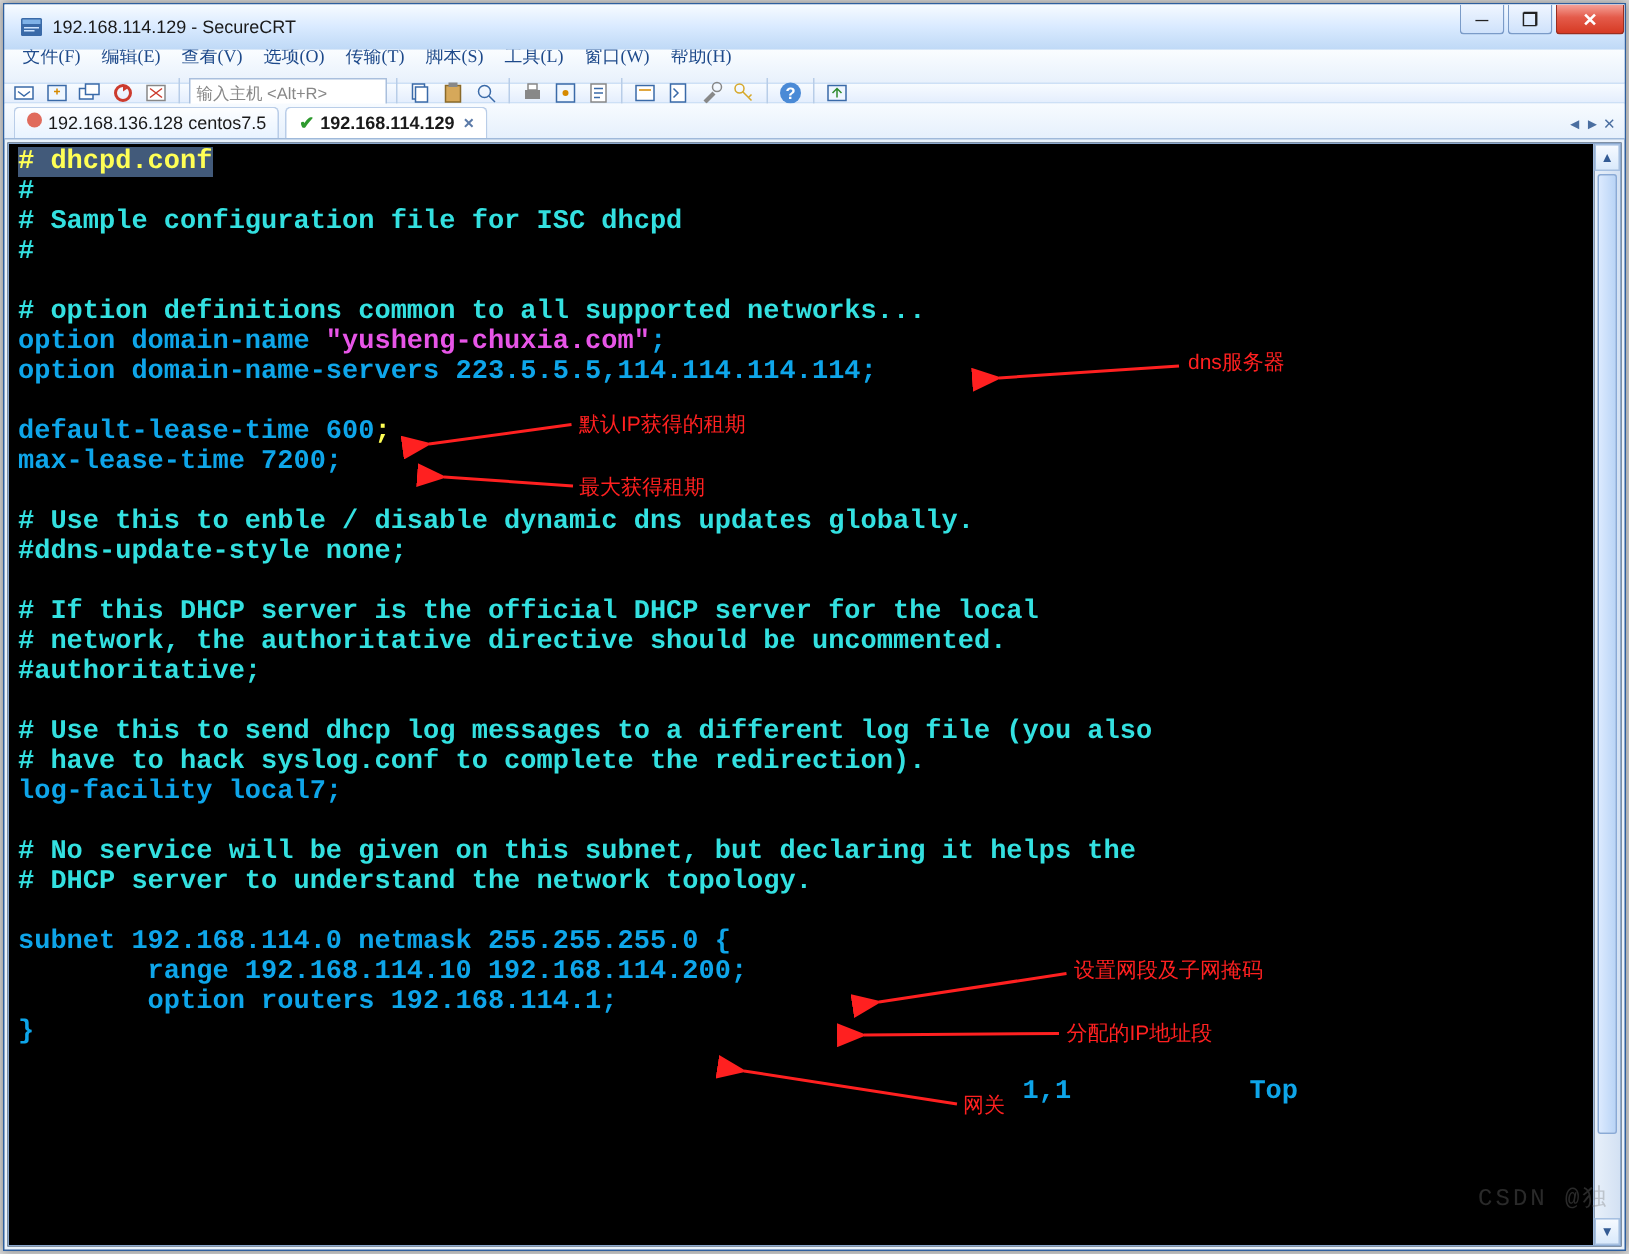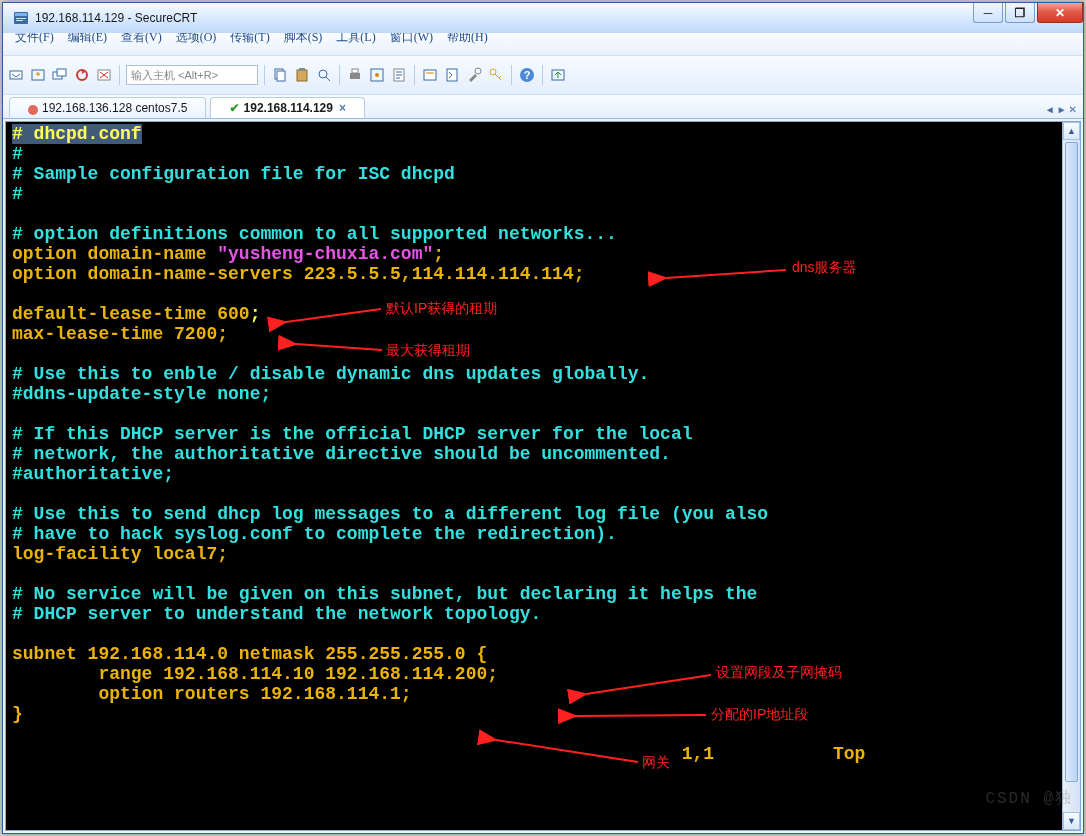--- a/index.html
+++ b/index.html
@@ -6,39 +6,39 @@
   body { width: 1086px; height: 836px; font-family: "Microsoft YaHei", Tahoma, sans-serif; font-size: 12px; background: #d6d6d6; overflow: hidden; position: relative; }
   .win { position: absolute; left: 2px; top: 2px; right: 2px; bottom: 2px; border: 1px solid #2e5f9e; background: #eaf2fb; display: flex; flex-direction: column; box-shadow: 0 0 6px rgba(0,0,0,0.4); }
   .titlebar { height: 30px; background: linear-gradient(#f7fbff, #d9eaff 50%, #bfd9f6); display: flex; align-items: center; padding: 0 4px; position: relative; }
   .titlebar .app-icon { width: 16px; height: 16px; margin: 0 6px; }
   .titlebar .title { color: #1a1a1a; font-size: 12px; }
   .winbtns { position: absolute; right: 0; top: 0; display: flex; }
   .winbtn { height: 20px; width: 30px; margin-left: 2px; border: 1px solid #7a9bc8; border-top: none; display: flex; align-items: center; justify-content: center; font-family: Arial; font-weight: bold; color: #222; background: linear-gradient(#f0f6ff,#cfe2fb); border-bottom-left-radius: 3px; border-bottom-right-radius: 3px; }
   .winbtn.close { width: 46px; background: linear-gradient(#f5a39a,#e45b4a 45%,#d63a24); color: #fff; border-color: #9a2e1f; }
   .menubar { height: 22px; background: linear-gradient(#fafdff,#e8f1fc); display: flex; align-items: flex-end; padding: 7px 6px; gap: 2px; color: #1e4a8b; font-family: Liberation Serif, serif; }
   .menubar .mitem { padding: 2px 6px; cursor: default; }
-  .toolbar { height: 40px; background: linear-gradient(#f7fbff,#e4eefd); display: flex; align-items: center; padding: 0 4px; gap: 4px; border-top: 1px solid #cde0f6; border-bottom: 1px solid #cde0f6; }
+  .toolbar { height: 14px; background: linear-gradient(#f7fbff,#e4eefd); display: flex; align-items: center; padding: 0 4px; gap: 4px; border-top: 1px solid #cde0f6; border-bottom: 1px solid #cde0f6; }
   .tbtn { width: 18px; height: 18px; display: inline-flex; align-items: center; justify-content: center; }
   .sep { width: 1px; height: 20px; background: #b8cde8; margin: 0 2px; }
   .hostbox { width: 132px; height: 20px; border: 1px solid #a9bfdd; background: #fff; font-size: 11px; color: #888; padding: 0 4px; display: flex; align-items: center; }
   .tabrow { height: 24px; background: linear-gradient(#f7fbff,#e6f0fc); display: flex; align-items: flex-end; padding: 0 6px; gap: 4px; border-bottom: 1px solid #9fb9da; }
-  .tab { display: flex; align-items: flex-end; gap: 4px; padding: 3px 18px; border: 1px solid #b9cde8; border-bottom: none; background: linear-gradient(#fdfeff,#e8f3ff); border-radius: 4px 4px 0 0; font-size: 12px; color: #1a1a1a; position: relative; }
+  .tab { display: flex; align-items: flex-start; gap: 4px; padding: 3px 8px; border: 1px solid #b9cde8; border-bottom: none; background: linear-gradient(#fdfeff,#e8f3ff); border-radius: 4px 4px 0 0; font-size: 12px; color: #1a1a1a; position: relative; }
   .tab.active { background: #fff; font-weight: bold; }
   .tab .dot { width: 10px; height: 10px; border-radius: 50%; display: inline-block; }
   .tab .closex { font-family: Arial; font-weight: bold; color: #5b7aa8; margin-left: 2px; }
   .tabspacer { flex: 1; }
   .tabnav { display: flex; gap: 2px; align-items: center; padding-bottom: 3px; color: #4a6ea0; font-family: Arial; font-size: 10px; }
   .term-wrap { flex: 1; position: relative; background: #000; margin: 2px; border: 1px solid #8aa7cd; overflow: hidden; }
   .term { position: absolute; left: 0; top: 0; right: 18px; bottom: 0; font-family: "Courier New", monospace; font-size: 18px; font-weight: bold; line-height: 20px; color: #c9c9c9; white-space: pre; padding: 2px 6px; }
   .scrollbar { position: absolute; right: 0; top: 0; bottom: 0; width: 18px; background: linear-gradient(90deg,#e8f0fa,#d3e1f3); border-left: 1px solid #9fbbe0; }
   .scrollbar .arrow { height: 18px; background: linear-gradient(#f6faff,#d9e9fb); border: 1px solid #a6c0e1; display: flex; align-items: center; justify-content: center; font-size: 9px; color: #335b94; }
   .scrollbar .thumb { position: absolute; left: 2px; right: 2px; top: 20px; height: 640px; background: linear-gradient(90deg,#dceafe,#b9d4f6); border: 1px solid #8aaad6; border-radius: 2px; }
   .c-head { color: #ffff55; background: #425a7a; }
   .c-com { color: #33e0e0; }
-  .c-wh { color: #eab308; }
+  .c-wh { color: #0ea5e9; }
   .c-mag { color: #e755e7; }
   .c-ylw { color: #ffff55; }
   .annot { position: absolute; pointer-events: none; }
   .arrline { stroke: #ff2020; stroke-width: 2; fill: none; }
   .arrhead { fill: #ff2020; }
   .alabel { position: absolute; color: #ff2020; font-family: "Microsoft YaHei", sans-serif; font-size: 14px; font-weight: normal; white-space: nowrap; }
   .statusbar { height: 22px; background: linear-gradient(#fafdff,#e3eefb); border-top: 1px solid #bcd2ec; display: flex; align-items: center; font-size: 12px; color: #1e4a8b; }
   .statusbar .cell { padding: 0 8px; border-right: 1px solid #c6d8ee; height: 100%; display: flex; align-items: center; }
   .statusbar .gap { flex: 1; }
   .watermark { position: absolute; right: 10px; bottom: 24px; color: rgba(120,120,120,0.35); font-size: 16px; font-family: Liberation Mono, monospace; letter-spacing: 2px; }

